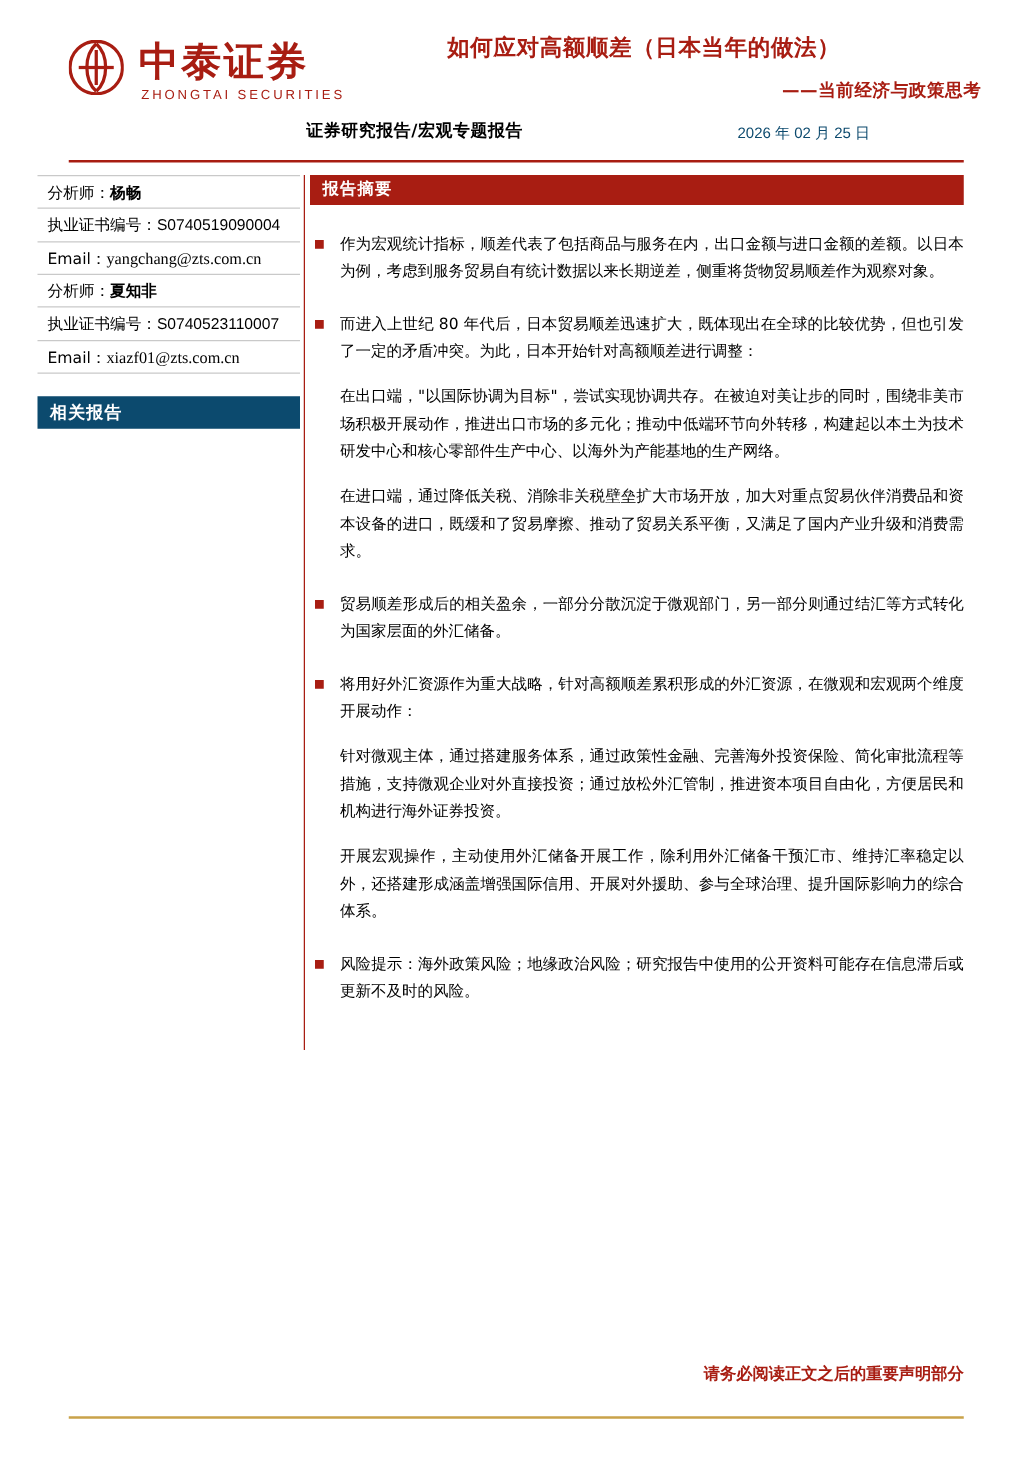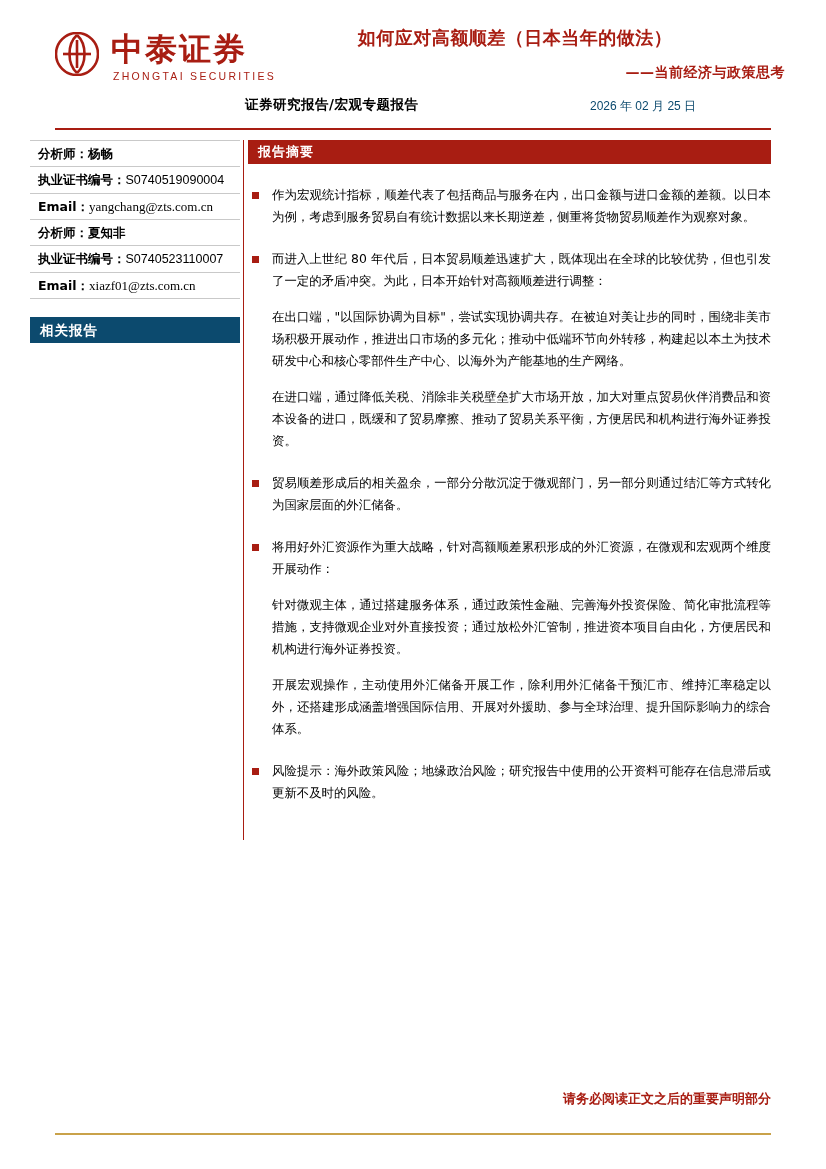--- a/index.html
+++ b/index.html
@@ -142,21 +142,21 @@
     white-space: nowrap;
     overflow: hidden;
   }
   .analyst-row .email-txt {
     font-family: Liberation Serif, serif;
     font-size: 13px;
     font-weight: normal;
     margin-top: 36px;
   }
   .analyst-row .lbl {
-    font-weight: bold;
+    font-weight: normal;
   }
   .analyst-row .val {
     font-weight: bold;
   }
   .analyst-row .val-normal {
     font-weight: normal;
     font-family: "Liberation Sans", sans-serif;
   }
 
   .section-banner {
@@ -328,21 +328,21 @@
         <span>作为宏观统计指标，顺差代表了包括商品与服务在内，出口金额与进口金额的差额。以日本为例，考虑到服务贸易自有统计数据以来长期逆差，侧重将货物贸易顺差作为观察对象。</span>
       </div>
 
       <div class="bullet">
         <span class="sq"></span>
         <span>而进入上世纪 80 年代后，日本贸易顺差迅速扩大，既体现出在全球的比较优势，但也引发了一定的矛盾冲突。为此，日本开始针对高额顺差进行调整：</span>
       </div>
 
       <div class="para">在出口端，"以国际协调为目标"，尝试实现协调共存。在被迫对美让步的同时，围绕非美市场积极开展动作，推进出口市场的多元化；推动中低端环节向外转移，构建起以本土为技术研发中心和核心零部件生产中心、以海外为产能基地的生产网络。</div>
 
-      <div class="para">在进口端，通过降低关税、消除非关税壁垒扩大市场开放，加大对重点贸易伙伴消费品和资本设备的进口，既缓和了贸易摩擦、推动了贸易关系平衡，方便居民和机构进行海外证券投资。</div>
+      <div class="para">在进口端，通过降低关税、消除非关税壁垒扩大市场开放，加大对重点贸易伙伴消费品和资本设备的进口，既缓和了贸易摩擦、推动了贸易关系平衡，又满足了国内产业升级和消费需求。</div>
 
       <div class="bullet">
         <span class="sq"></span>
         <span>贸易顺差形成后的相关盈余，一部分分散沉淀于微观部门，另一部分则通过结汇等方式转化为国家层面的外汇储备。</span>
       </div>
 
       <div class="bullet">
         <span class="sq"></span>
         <span>将用好外汇资源作为重大战略，针对高额顺差累积形成的外汇资源，在微观和宏观两个维度开展动作：</span>
       </div>

